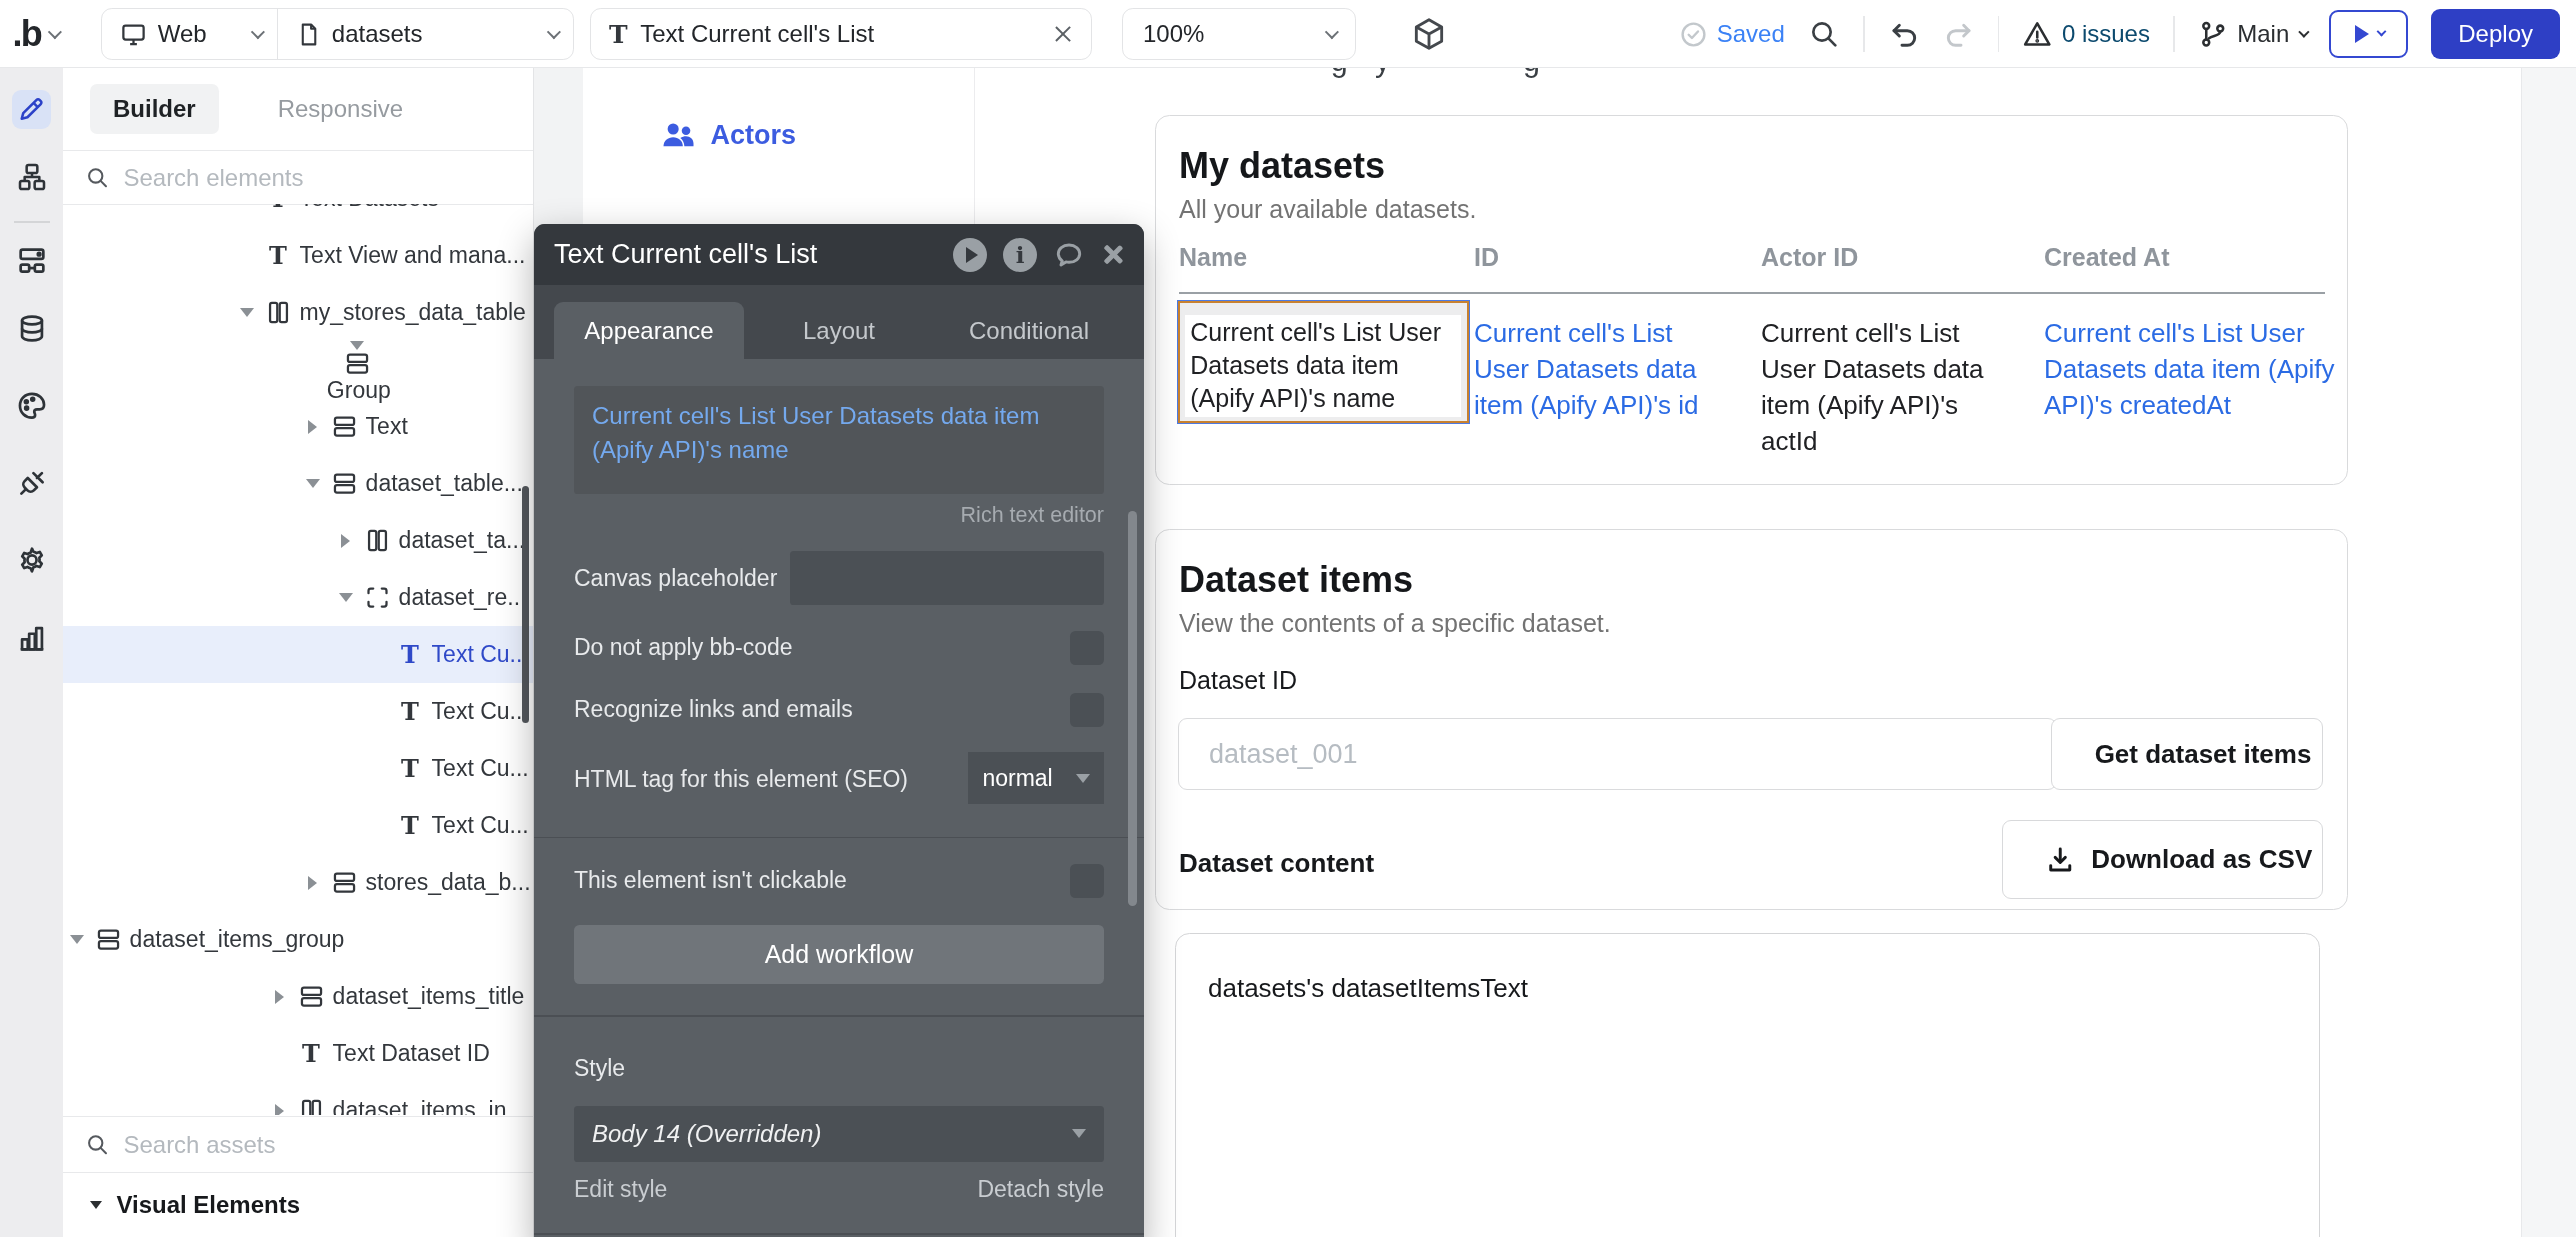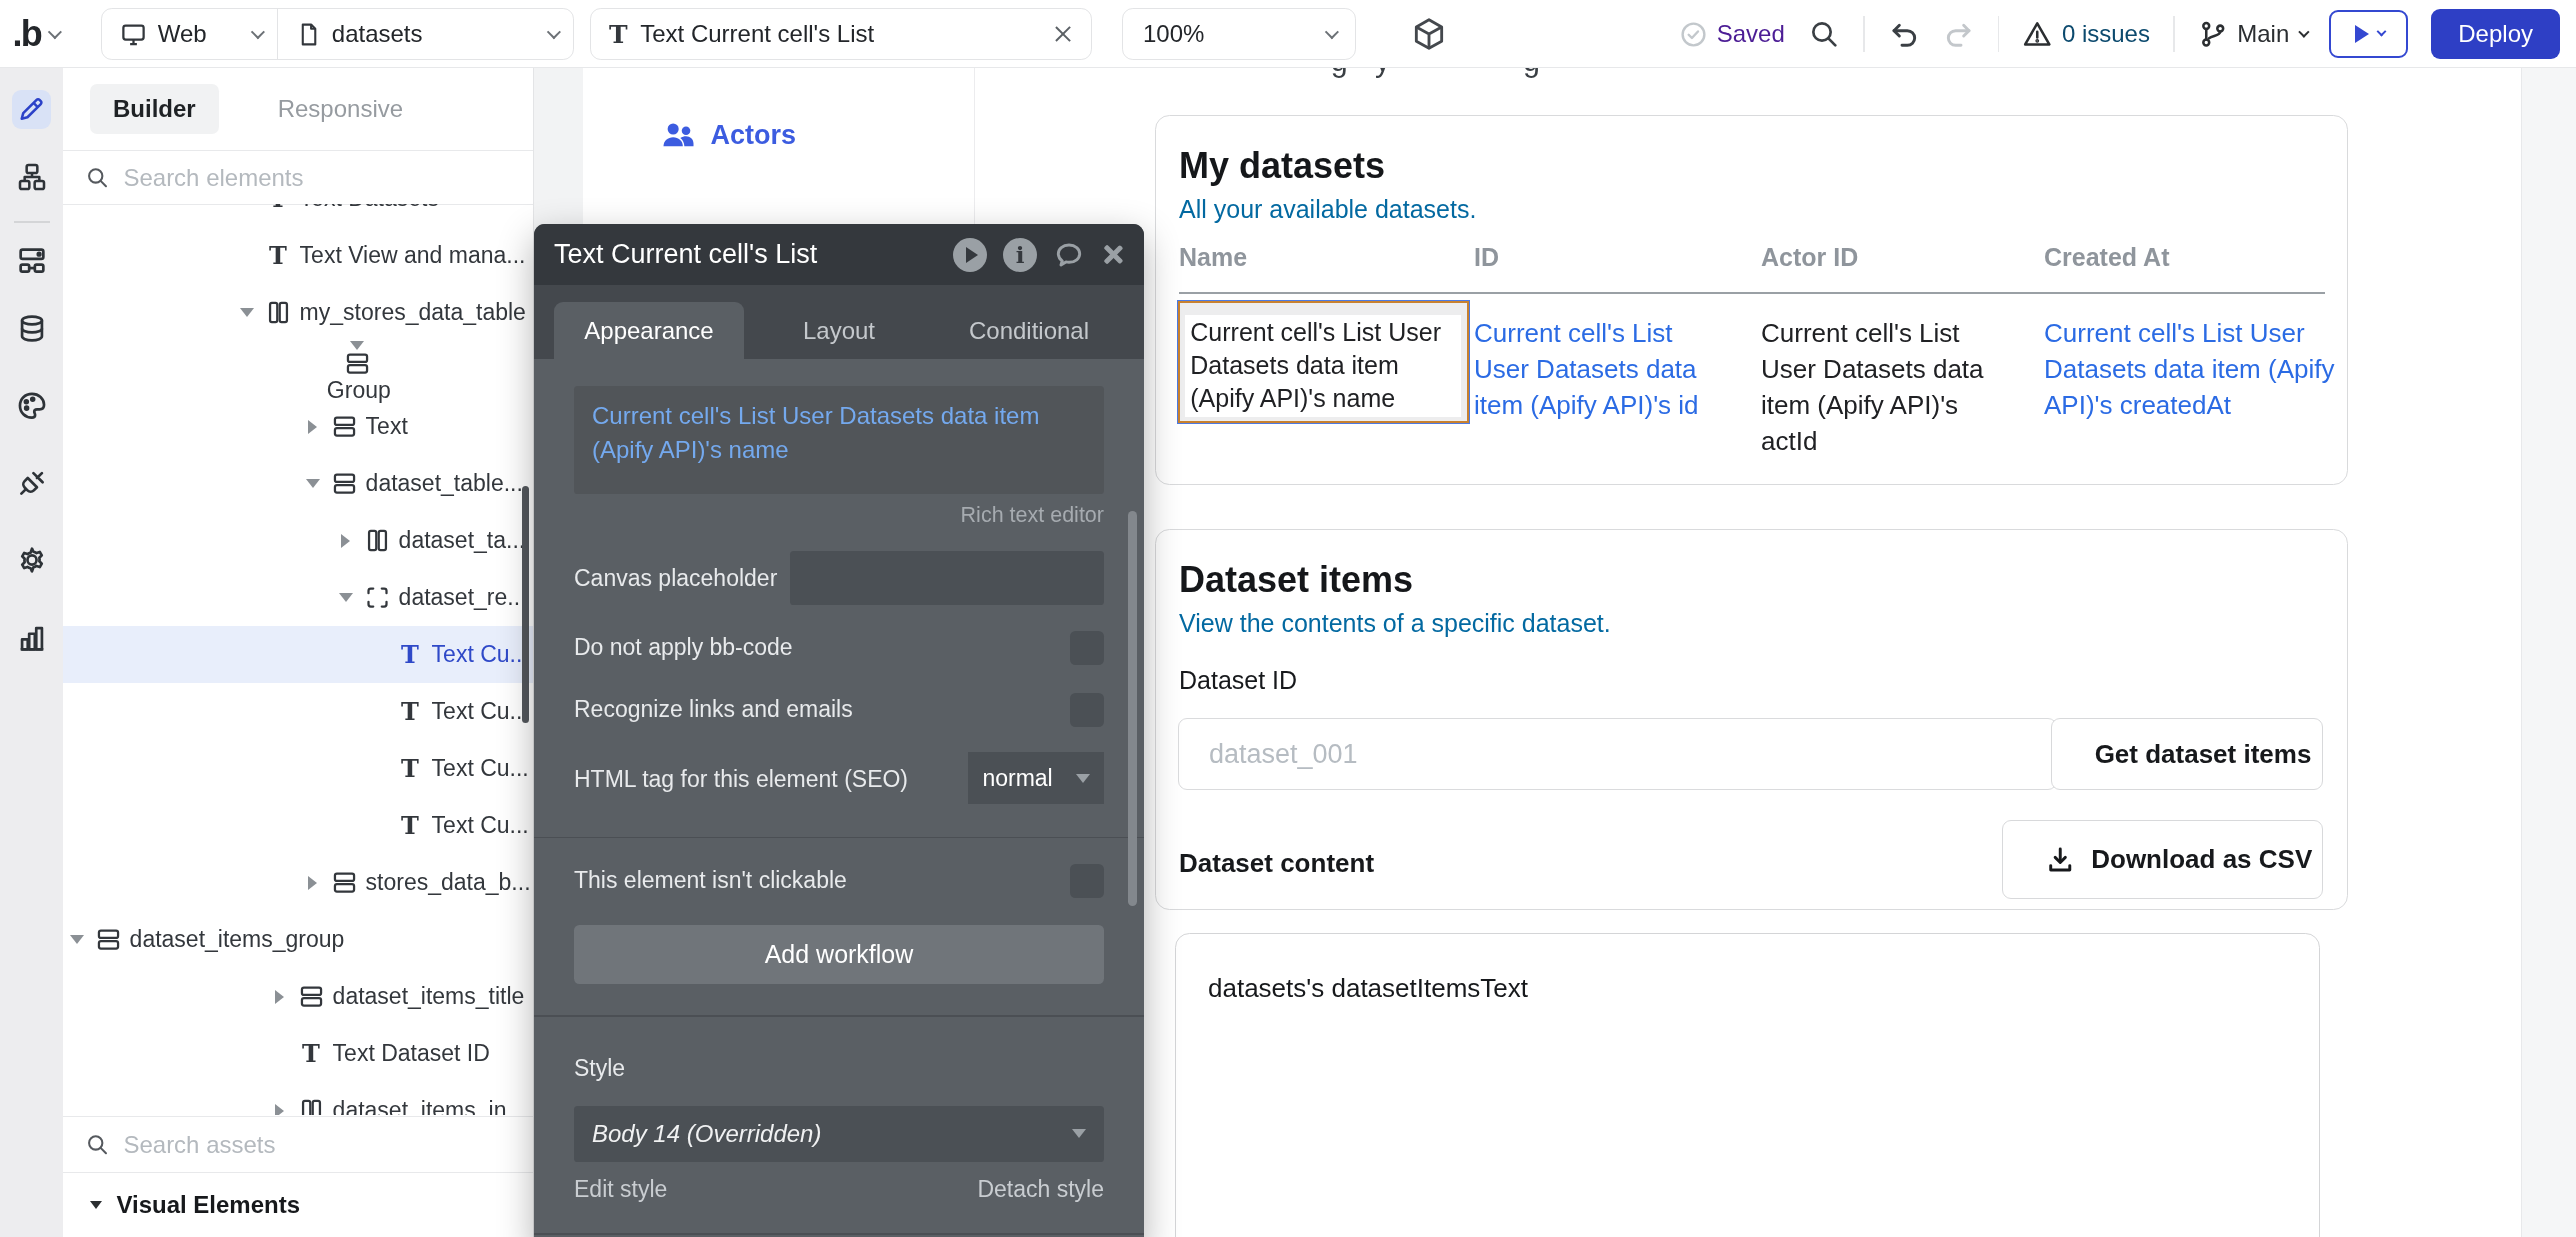--- a/index.html
+++ b/index.html
@@ -21,21 +21,21 @@
   .el-tab { left:590px; width:502px; border:1.8px solid #e3e4e6; border-radius:10.8px; background:#fff; padding:0 18px; gap:12.6px; cursor:pointer; }
   .t-serif { font-family:"DejaVu Serif", serif; font-weight:700; font-size:25px; color:#33373c; }
   .el-tab-label { font-size:24px; color:#23262a; flex:1; white-space:nowrap; }
   .x-close { position:relative; width:20px; height:20px; cursor:pointer; }
   .x-close::before,.x-close::after { content:""; position:absolute; left:9px; top:0; width:2.2px; height:20px; background:#5b6065; }
   .x-close::before { transform:rotate(45deg);} .x-close::after { transform:rotate(-45deg);}
   .zoom-box { left:1122px; width:234px; border:1.8px solid #e3e4e6; border-radius:10.8px; background:#fff; padding:0 20px; justify-content:space-between; cursor:pointer; }
   .zoom-val { font-size:24px; color:#23262a; }
   .cube { left:1410px; cursor:pointer; }
   .tb-right { position:absolute; right:16px; top:8px; height:52px; display:flex; align-items:center; gap:23px; }
-  .saved { display:flex; align-items:center; gap:9px; color:#4c1d95; font-size:24px; }
+  .saved { display:flex; align-items:center; gap:9px; color:#3b82f6; font-size:24px; }
   .tb-sep { width:1.8px; height:36px; background:#e7e8ea; }
   .tb-icon-btn { display:flex; align-items:center; cursor:pointer; }
   .issues { display:flex; align-items:center; gap:9px; font-size:24px; color:#0c4a6e; cursor:pointer; }
   .branch { display:flex; align-items:center; gap:9px; font-size:24px; color:#2b2e31; cursor:pointer; }
   .branch .chev { border-color:#2b2e31; width:8px; height:8px; }
   .run-btn { width:79px; height:48px; border:2.7px solid #3448d1; border-radius:9px; display:flex; align-items:center; justify-content:center; gap:7.2px; cursor:pointer; background:#fff; }
   .run-tri { width:0; height:0; border-left:14.4px solid #3448d1; border-top:9px solid transparent; border-bottom:9px solid transparent; }
   .run-btn .chev { border-color:#3448d1; width:7.2px; height:7.2px; }
   .deploy-btn { height:50px; padding:0 27px; background:#2e3fc5; color:#fff; font-size:24px; border:none; border-radius:9px; cursor:pointer; display:flex; align-items:center; }
 
@@ -78,21 +78,21 @@
   .actors-nav { position:absolute; left:49px; top:0; width:392px; height:156px; background:#fff; border-right:1.8px solid #ececee; }
   .actors-item { position:absolute; left:77px; top:52px; display:flex; align-items:center; gap:14.4px; cursor:pointer; }
   .actors-label { font-size:27px; font-weight:700; color:#3c5ce0; }
   .clip-frag { position:absolute; left:794px; top:0; width:215px; height:12.6px; overflow:hidden; }
   .clip-frag span { position:absolute; top:-23px; font-size:30.5px; line-height:30.5px; color:#3a3f44; }
 
   .card { position:absolute; background:#fff; border:1.8px solid #d9dadc; border-radius:14.4px; }
   .card1 { left:621px; top:47px; width:1193px; height:370px; }
   .card2 { left:621px; top:461px; width:1193px; height:381px; }
   .card-title { position:absolute; left:23px; top:29px; font-size:36px; font-weight:700; color:#15171a; }
-  .card-sub { position:absolute; left:23px; top:79px; font-size:25px; color:#0369a1; }
+  .card-sub { position:absolute; left:23px; top:79px; font-size:25px; color:#737373; }
   .th { position:absolute; top:127px; font-size:25px; font-weight:700; color:#8f959c; }
   .table-divider { position:absolute; left:23px; top:176px; width:1146px; height:1.8px; background:#9aa0a5; }
   .sel-cell { position:absolute; left:21.5px; top:185px; width:291px; height:122px; background:#ededee; border:2.7px solid #c8812f; outline:1.8px solid #4c7ae3; cursor:pointer; }
   .sel-inner { position:absolute; left:5.4px; right:5.4px; top:11.7px; background:#fff; padding:1.8px 5.4px; font-size:25px; line-height:33px; color:#202124; }
   .cell { position:absolute; top:199px; font-size:26px; line-height:36px; color:#202124; cursor:pointer; }
   .cell.link { color:#2b6be4; }
   .c-id { left:318px; width:256px; }
   .c-actor { left:605px; width:229px; }
   .c-created { left:888px; width:309px; }
 

